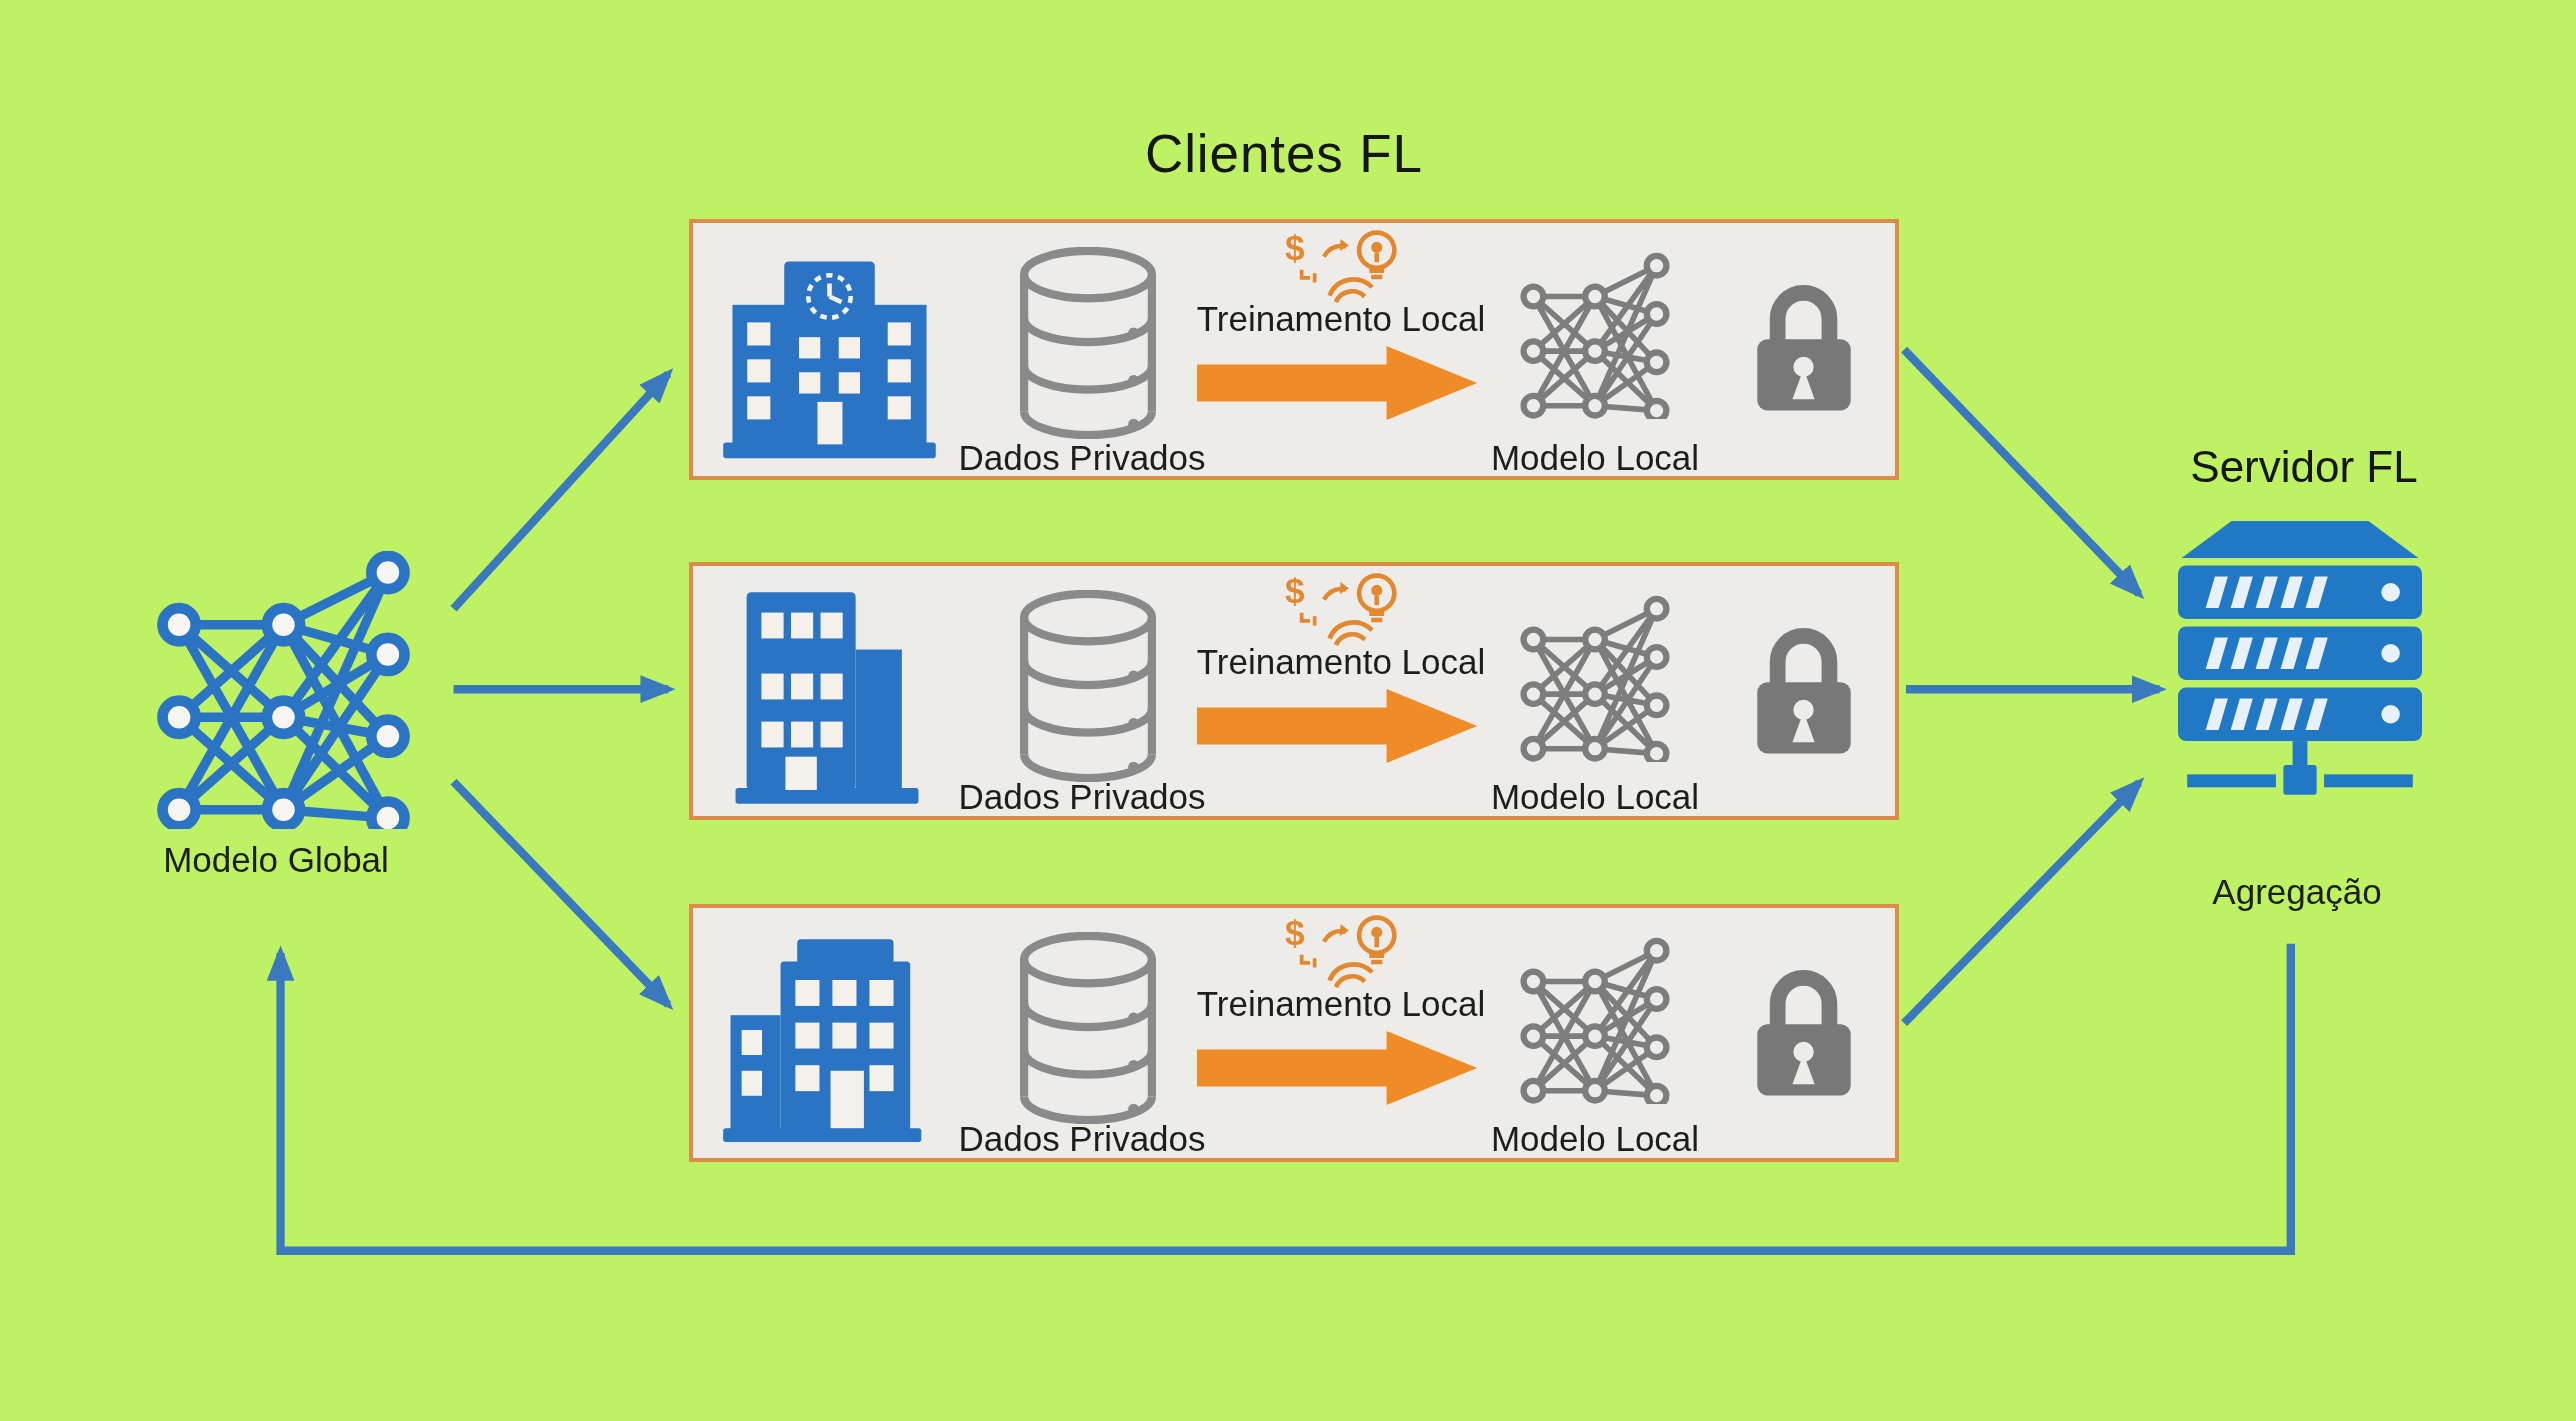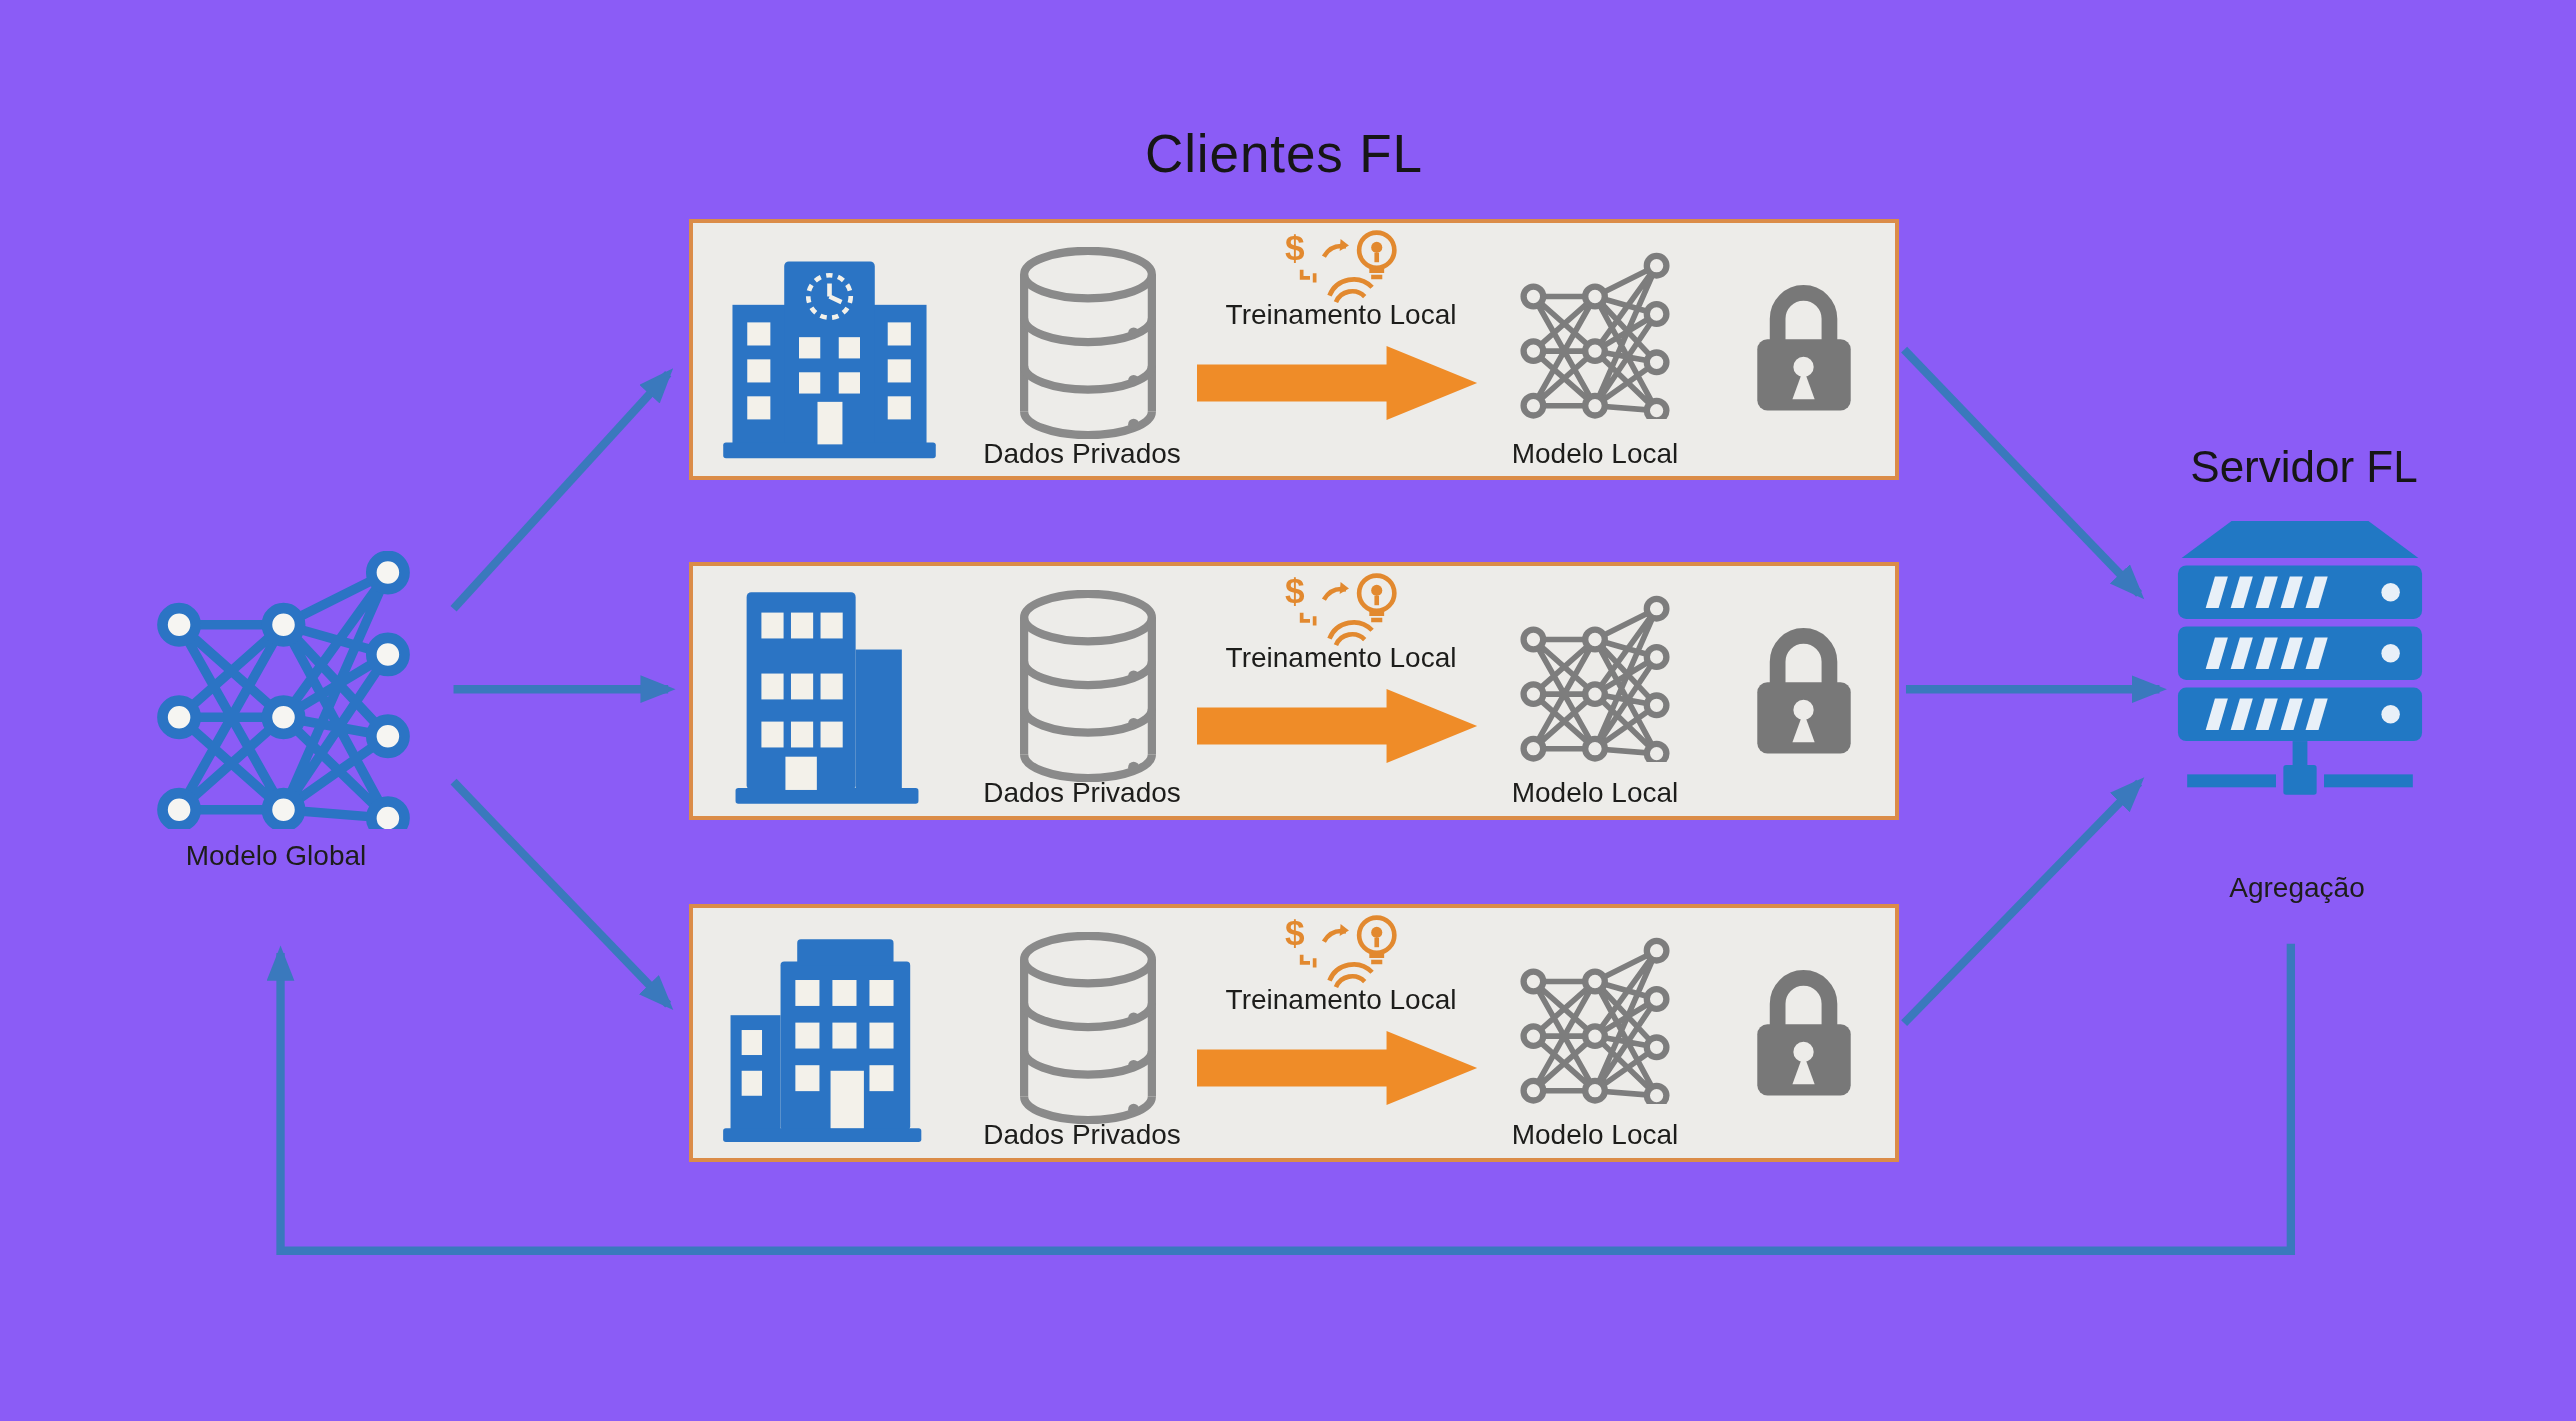--- a/index.html
+++ b/index.html
@@ -1,21 +1,21 @@
 <!DOCTYPE html>
 <html style="font-size:15px"><head>
 <meta charset="utf-8">
 <style>
   html,body{margin:0;padding:0;background:#f6f5f2;}
-  .canvas{position:relative;width:2576px;height:1421px;background:#8b5cf6;overflow:hidden;
+  .canvas{position:relative;width:2576px;height:1421px;background:#bef264;overflow:hidden;
           font-family:"Liberation Sans", sans-serif;color:#1d1d1b;}
   .abs{position:absolute;}
   .title{font-size:53px;letter-spacing:0.9px;color:#161616;white-space:nowrap;}
   .big-label{font-size:44px;color:#161616;white-space:nowrap;}
-  .label{font-size:28px;color:#1d1d1b;white-space:nowrap;}
+  .label{font-size:35px;color:#1d1d1b;white-space:nowrap;}
   .center{transform:translateX(-50%);}
   
   .client-box{position:absolute;left:689px;width:1202px;background:#edece9;
               border:4.6px solid #db8c48;box-sizing:content-box;}
   .cb-1{top:219px;height:253px;}
   .cb-2{top:562px;height:250px;}
   .cb-3{top:904px;height:250px;}
   
   .blue-icon{color:#2b74c4;}
   .gray-icon{color:#7d7d7d;}

